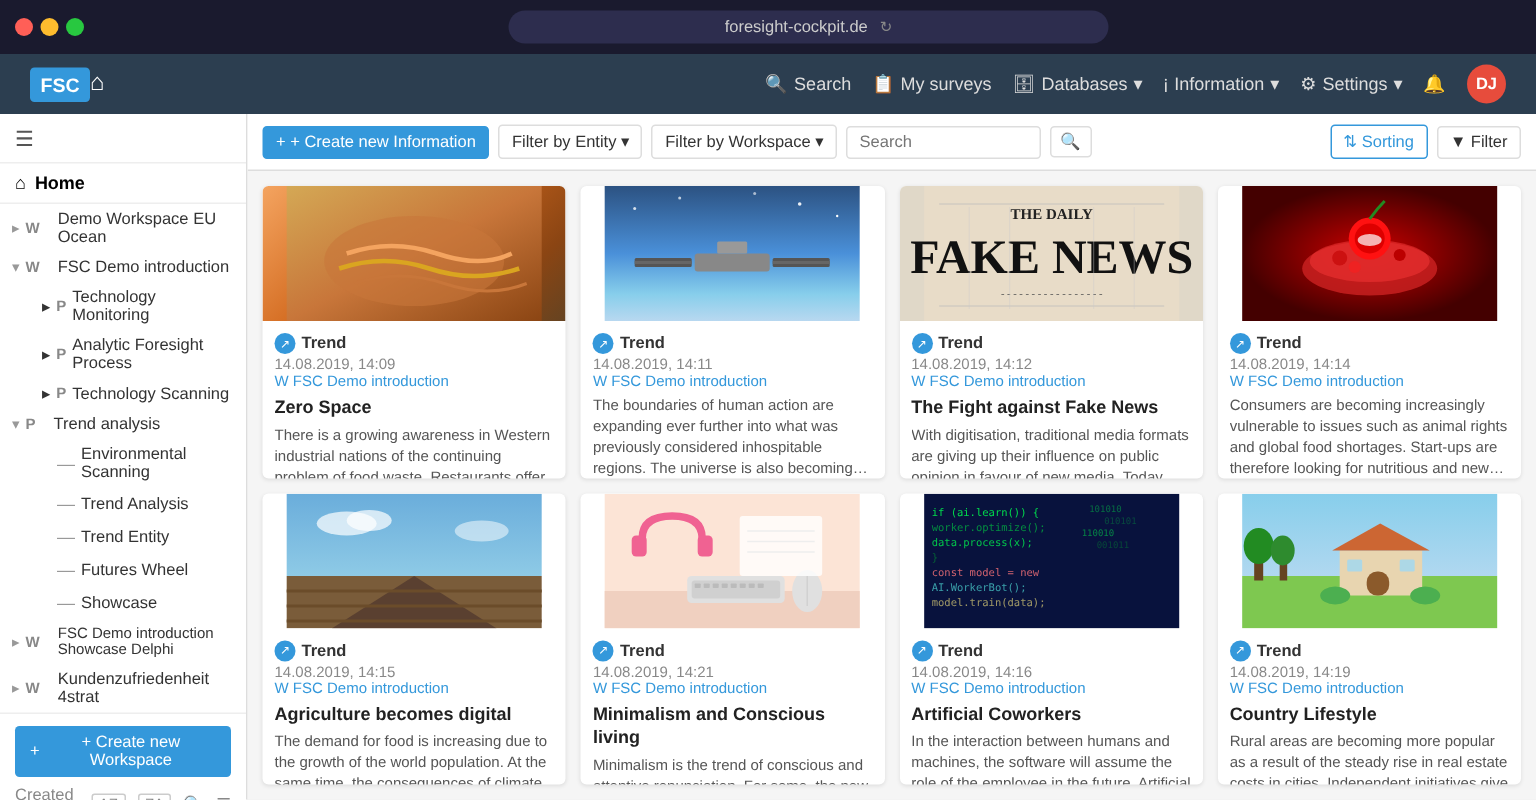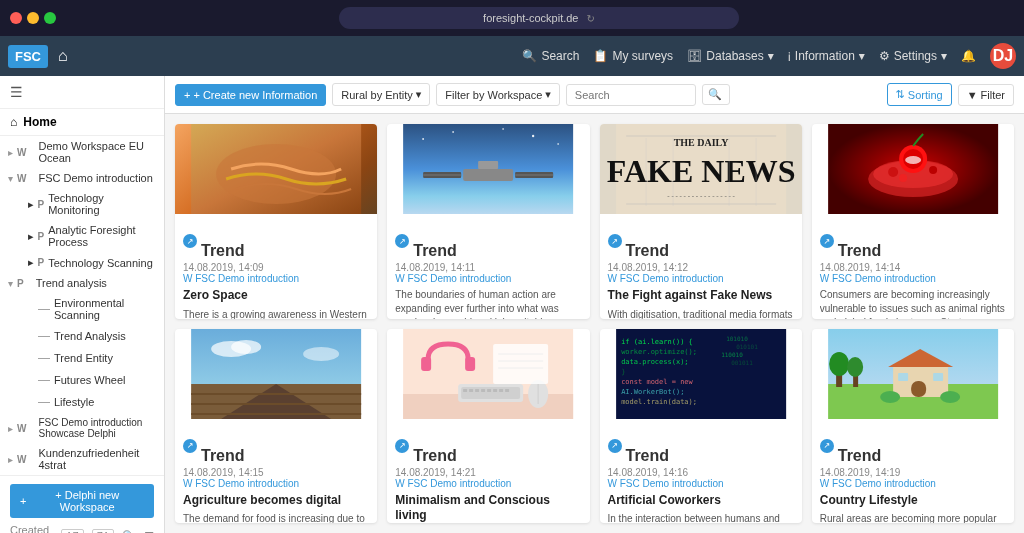--- a/index.html
+++ b/index.html
@@ -32,40 +32,39 @@
       max-width: 400px;
       margin: 0 auto;
     }
 
     
     .nav-bar {
       height: 40px;
       background: #2c3e50;
       display: flex;
       align-items: center;
-      padding: 0 8px;
-      gap: 10px;
+      padding: 0 20px;
     }
     .fsc-logo {
       background: #3498db;
       color: white;
       font-weight: bold;
       font-size: 13px;
       padding: 4px 7px;
       border-radius: 3px;
     }
     .home-icon { color: white; font-size: 16px; cursor: pointer; }
     .nav-spacer { flex: 1; }
     .nav-actions { display: flex; align-items: center; gap: 14px; color: #ccc; font-size: 12px; }
     .nav-action { display: flex; align-items: center; gap: 4px; cursor: pointer; color: #ddd; }
     .avatar-circle {
       width: 26px; height: 26px; border-radius: 50%;
       background: #e74c3c; color: white;
       display: flex; align-items: center; justify-content: center;
-      font-size: 16px; font-weight: bold;
+      font-size: 11px; font-weight: bold;
     }
 
     
     .main-layout { display: flex; height: calc(533px - 36px - 40px); }
 
     
     .sidebar {
       width: 165px;
       background: #fff;
       border-right: 1px solid #ddd;
@@ -226,21 +225,21 @@
       gap: 4px;
       margin-bottom: 2px;
     }
     .trend-icon {
       width: 14px; height: 14px;
       background: #3498db;
       border-radius: 50%;
       display: flex; align-items: center; justify-content: center;
       font-size: 8px; color: white;
     }
-    .card-type-label { font-weight: 600; font-size: 16px; color: #333; margin-top: 20px; }
+    .card-type-label { font-weight: 600; font-size: 11px; color: #333; }
     .card-date { font-size: 10px; color: #888; }
     .card-workspace { font-size: 10px; color: #888; margin-bottom: 4px; }
     .card-workspace span { color: #3498db; }
     .card-title { font-weight: 600; font-size: 12px; color: #222; margin-bottom: 4px; line-height: 1.3; }
     .card-desc { font-size: 10px; color: #555; line-height: 1.4; overflow: hidden; display: -webkit-box; -webkit-line-clamp: 4; -webkit-box-orient: vertical; }
 
     
     .fake-news-img {
       background: #e0d8c8;
       display: flex;
@@ -362,57 +361,57 @@
     <div class="sidebar-item">
       <span style="margin-left:30px;color:#999;font-size:12px;">—</span>
       <span>Trend Entity</span>
     </div>
     <div class="sidebar-item">
       <span style="margin-left:30px;color:#999;font-size:12px;">—</span>
       <span>Futures Wheel</span>
     </div>
     <div class="sidebar-item">
       <span style="margin-left:30px;color:#999;font-size:12px;">—</span>
-      <span>Lifestyle</span>
+      <span>Showcase</span>
     </div>
     <div class="sidebar-item">
       <span class="expand-icon">▸</span>
       <span class="workspace-icon">W</span>
       <span class="indent1" style="font-size:10px;">FSC Demo introduction Showcase Delphi</span>
     </div>
     <div class="sidebar-item">
       <span class="expand-icon">▸</span>
       <span class="workspace-icon">W</span>
       <span class="indent1">Kundenzufriedenheit 4strat</span>
     </div>
 
     <div class="sidebar-footer">
       <button class="create-workspace-btn">
         <span>+</span>
-        <span>+ Delphi new Workspace</span>
+        <span>+ Create new Workspace</span>
       </button>
       <div class="sidebar-bottom-tools">
         <span>Created at</span>
         <span style="border:1px solid #ccc;padding:1px 4px;border-radius:2px;font-size:10px;">AZ</span>
         <span style="border:1px solid #ccc;padding:1px 4px;border-radius:2px;font-size:10px;">ZA</span>
         <span>🔍</span>
         <span>☰</span>
       </div>
     </div>
   </div>
 
   <div class="content-area">
 
     <div class="toolbar">
       <button class="toolbar-btn primary">
         <span>+</span>
         <span>+ Create new Information</span>
       </button>
       <button class="toolbar-btn">
-        <span>Rural by Entity</span>
+        <span>Filter by Entity</span>
         <span>▾</span>
       </button>
       <button class="toolbar-btn">
         <span>Filter by Workspace</span>
         <span>▾</span>
       </button>
       <input class="search-input" type="text" placeholder="Search" style="">
       <span style="border:1px solid #ddd;padding:3px 6px;border-radius:3px;font-size:11px;cursor:pointer;background:white;">🔍</span>
       <div class="toolbar-spacer"></div>
       <div class="sorting-btn">

